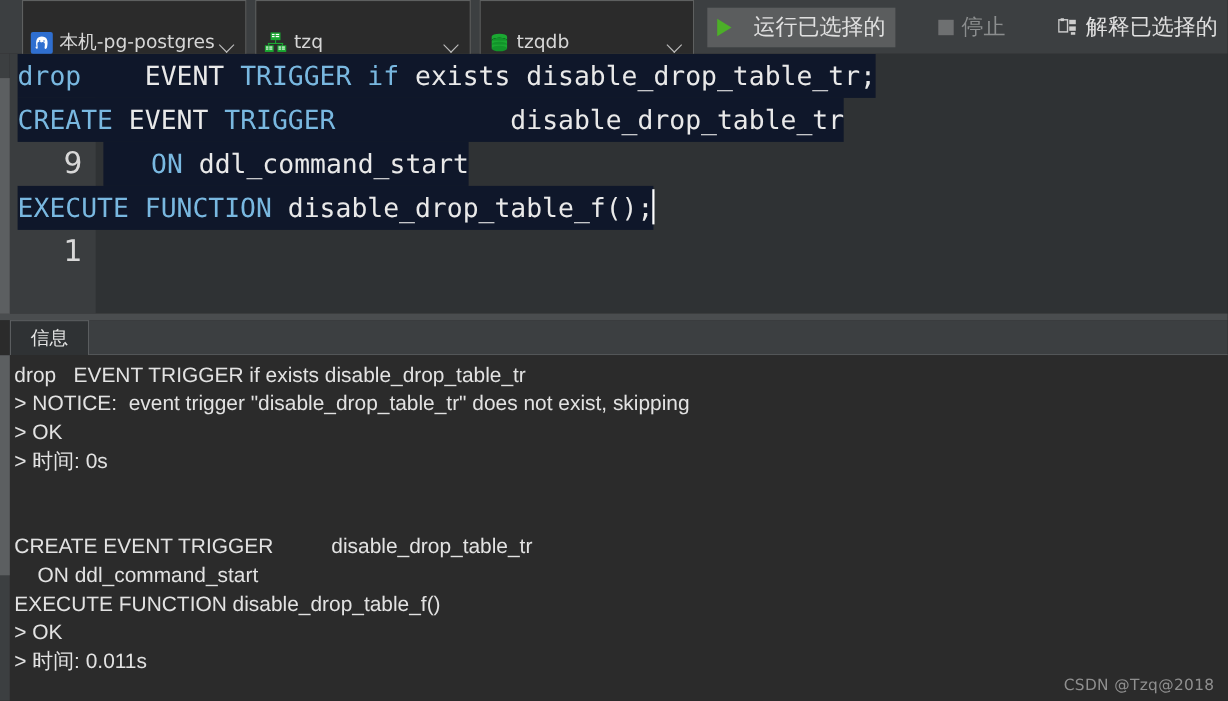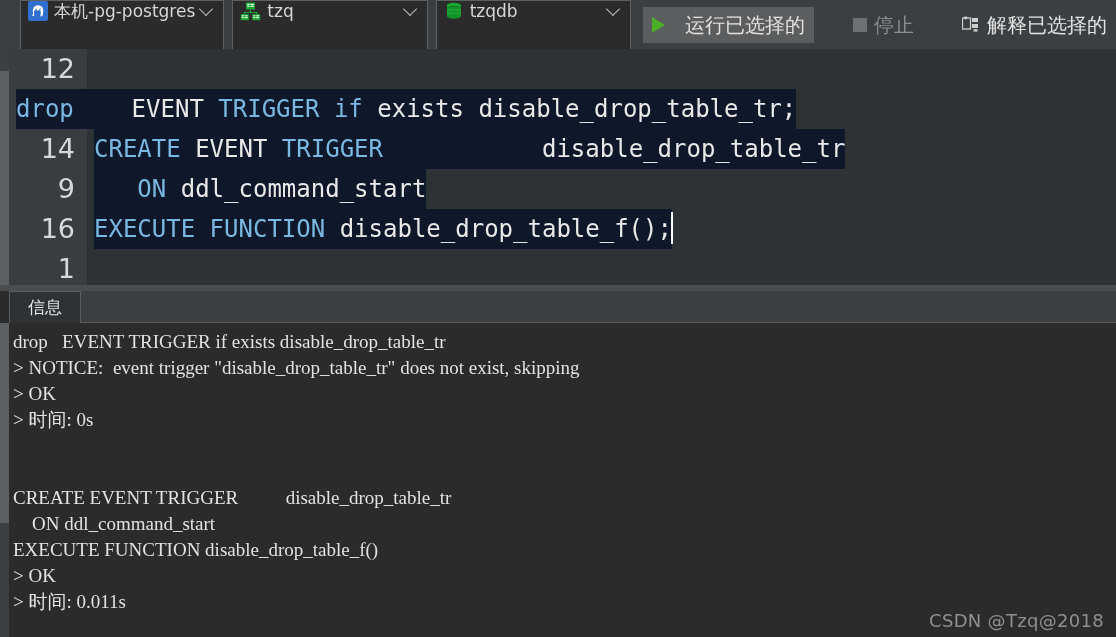--- a/index.html
+++ b/index.html
@@ -32,21 +32,21 @@
     display: flex;
     align-items: center;
     padding: 0 0 0 20px;
     box-sizing: border-box;
   }
   .combo {
     height: 50px;
     background: #2b2b2b;
     border: 1px solid #5e6060;
     display: flex;
-    align-items: flex-start;
+    align-items: flex-end;
     box-sizing: border-box;
     padding: 0 8px 0 7px;
     margin-right: 8px;
     position: relative;
   }
   .combo.c1 { width: 238px; }
   .combo.c2 { width: 238px; }
   .combo.c3 { width: 238px; }
   .combo-label {
     color: #d6d6d6;
@@ -266,35 +266,35 @@
   .output {
     position: absolute;
     left: 9px; top: 0;
     width: 1107px; height: 314px;
     background: #2b2b2b;
     padding: 6px 0 0 4px;
     box-sizing: border-box;
     overflow: hidden;
   }
   .oline {
-    font-family: Liberation Serif, serif;
+    font-family: Liberation Sans, sans-serif;
     font-size: 19px;
     line-height: 26px;
     color: #e2e2e2;
     white-space: pre;
     height: 26px;
   }
   .oline.blank { color: transparent; }
 
   .watermark {
     position: absolute;
     right: 12px;
     bottom: 6px;
     color: #8f8f8f;
-    font-size: 18px;
+    font-size: 14px;
     font-family: "DejaVu Sans", sans-serif;
     letter-spacing: 0.3px;
   }
 </style>
 </head>
 <body>
 
 <div class="app">
 
   <div class="toolbar">
@@ -381,36 +381,30 @@
   </div>
 
   <div class="editor-wrap">
     <div class="left-rail">
       <div class="left-thumb"></div>
     </div>
     <div class="editor">
       <div class="gutter"></div>
       <div class="lines" id="editor-lines">
           <div class="line">
-            <div class="lnum">12</div>
-            <div class="code"></div>
-          </div>
-          <div class="line">
             <div class="code"><span class="sel"><span class="kw">drop</span><span class="id">    </span><span class="id">EVENT</span><span class="id"> </span><span class="kw">TRIGGER</span><span class="id"> </span><span class="kw">if</span><span class="id"> exists disable_drop_table_tr;</span></span></div>
           </div>
           <div class="line">
-            <div class="lnum">14</div>
             <div class="code"><span class="sel"><span class="kw">CREATE</span><span class="id"> EVENT </span><span class="kw">TRIGGER</span><span class="id">           disable_drop_table_tr</span></span></div>
           </div>
           <div class="line">
             <div class="lnum">9</div>
             <div class="code"><span class="sel"><span class="id">   </span><span class="kw">ON</span><span class="id"> ddl_command_start</span></span></div>
           </div>
           <div class="line">
-            <div class="lnum">16</div>
             <div class="code"><span class="sel"><span class="kw">EXECUTE FUNCTION</span><span class="id"> disable_drop_table_f();</span></span><span class="caret"></span></div>
           </div>
           <div class="line">
             <div class="lnum">1</div>
             <div class="code"></div>
           </div>
         </div>
     </div>
   </div>
 

